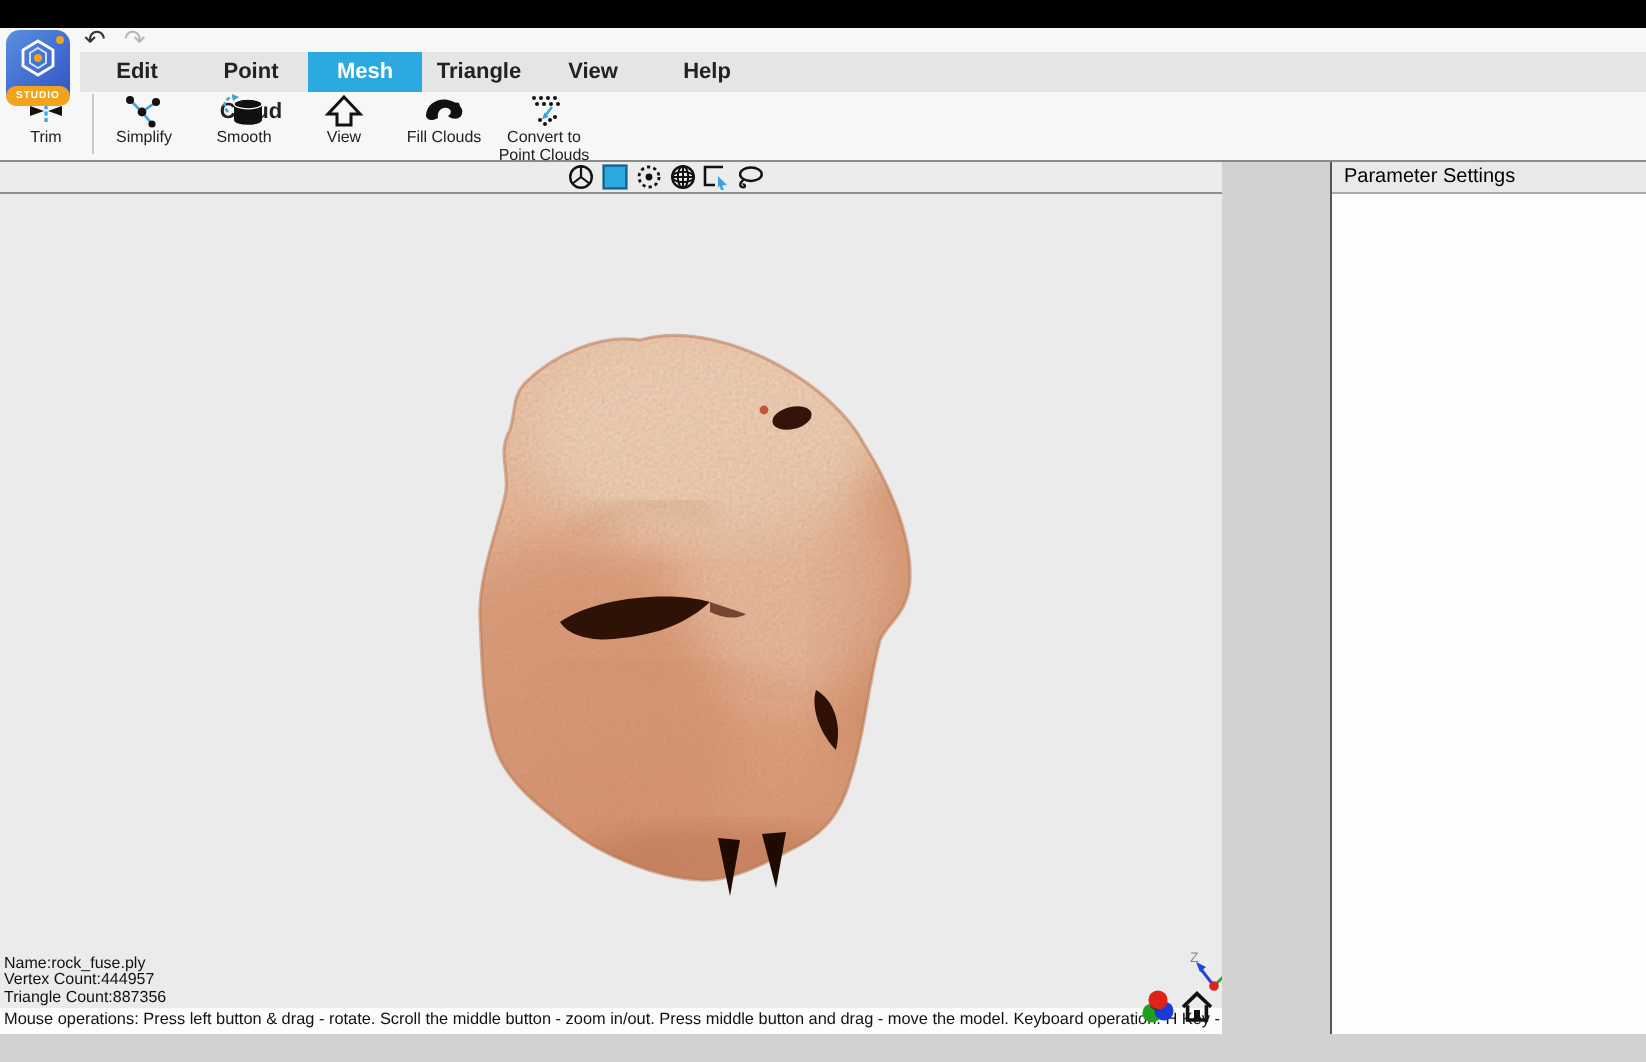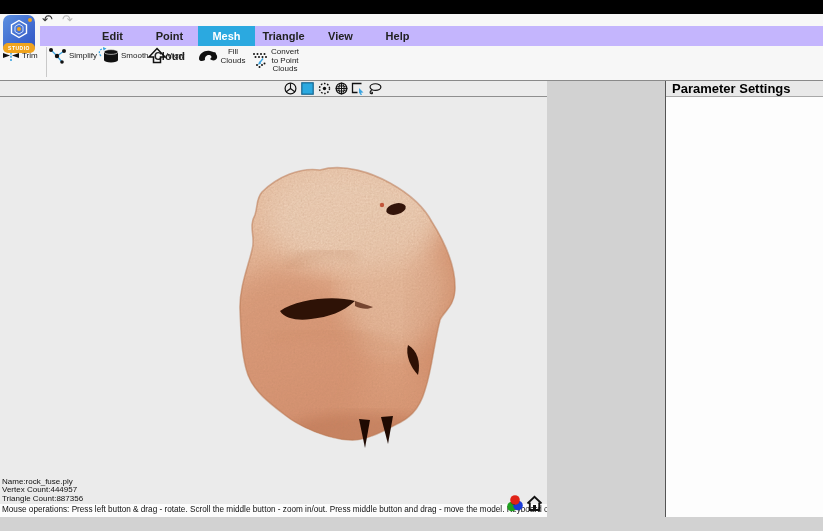--- a/index.html
+++ b/index.html
@@ -16,53 +16,53 @@
   .logo-banner { position:absolute; left:0; bottom:0; width:32px; height:10px; background:#f0a41e;
     border-radius:5px; color:#fff; font-size:5px; font-weight:bold; text-align:center; line-height:10px; letter-spacing:.5px; }
   .logo-dot { position:absolute; right:3px; top:3px; width:4px; height:4px; border-radius:50%; background:#f0a41e; }
   .logo-hex { position:absolute; left:6px; top:4px; }
 
   .undo-redo { position:absolute; left:42px; top:-1px; display:flex; gap:9px; font-size:13px; line-height:14px; }
   .undo { color:#333; cursor:pointer; }
   .redo { color:#b8b8b8; cursor:pointer; }
 
   
-  .tab-row { position:absolute; left:40px; top:12px; width:783px; height:20px; background:#c4b5fd; display:flex;padding-left:44px; }
+  .tab-row { position:absolute; left:40px; top:12px; width:783px; height:20px; background:#e5e5e5; display:flex; }
   .tab { width:57px; height:20px; font-size:11px; font-weight:600; color:#222; text-align:center; line-height:20px; cursor:pointer; }
   .tab.active { background:#2ba9e0; color:#fff;text-align:center; }
 
   
   .tool-row { position:absolute; left:0; top:32px; width:823px; height:34px; display:flex; align-items:flex-start; }
-  .tool { width:50px; display:flex; flex-direction:row; align-items:center; cursor:pointer; padding-top:1px; }
+  .tool { width:50px; display:flex; flex-direction:column; align-items:center; cursor:pointer; padding-top:1px; }
   .tool:first-child { width:46px; }
   .tool-icon { height:17px; display:flex; align-items:center; justify-content:center; }
   .tool-label { font-size:8px; color:#222; text-align:center; line-height:8.5px; margin-top:1px; }
   .tool-sep { width:1px; height:30px; background:#c9c9c9; margin-top:1px; }
 
   
-  .viewport { position:absolute; left:0; top:81px; width:547px; height:436px; background:#ebebeb; overflow:hidden; }
+  .viewport { position:absolute; left:0; top:81px; width:611px; height:436px; background:#ebebeb; overflow:hidden; }
   .sel-toolbar { position:absolute; left:0; top:0; width:665px; height:16px; background:#ececec; border-bottom:1px solid #8f8f8f;
     display:flex; align-items:center; justify-content:center; gap:3px; }
   .sel-icon { width:14px; height:13px; display:flex; align-items:center; justify-content:center; cursor:pointer; }
 
   .rock-svg { position:absolute; left:212px; top:68px; }
 
   .axis-widget { position:absolute; left:593px; bottom:17px; }
 
   .model-info { position:absolute; left:2px; bottom:14px; font-size:8px; color:#111; line-height:8.5px; }
 
   .status-bar { position:absolute; left:0; bottom:0; width:665px; height:13px; background:#fcfcfc; font-size:8.2px; color:#111;
     line-height:12px; padding-left:2px; white-space:nowrap; overflow:hidden; }
 
   .corner-icons { position:absolute; right:3px; bottom:4px; display:flex; align-items:center; gap:1px; z-index:5; }
   .corner-btn { cursor:pointer; display:flex; align-items:center; justify-content:center; }
 
   
   .right-panel { position:absolute; left:665px; top:81px; width:158px; height:436px; background:#fdfdfd; border-left:1px solid #555; }
-  .panel-header { height:16px; background:#e9e9e9; border-bottom:1px solid #a8a8a8; font-size:13px; font-weight:bold; color:#000;
+  .panel-header { height:16px; background:#e9e9e9; border-bottom:1px solid #a8a8a8; font-size:10px; font-weight:normal; color:#000;
     line-height:16px; padding-left:6px; }
 
   .bottom-strip { position:absolute; left:0; top:517px; width:823px; height:14px; background:#d2d2d2; }
 </style>
 </head>
 <body>
 
 <div class="top-black-bar"></div>
 
 <div class="main-toolbar">

